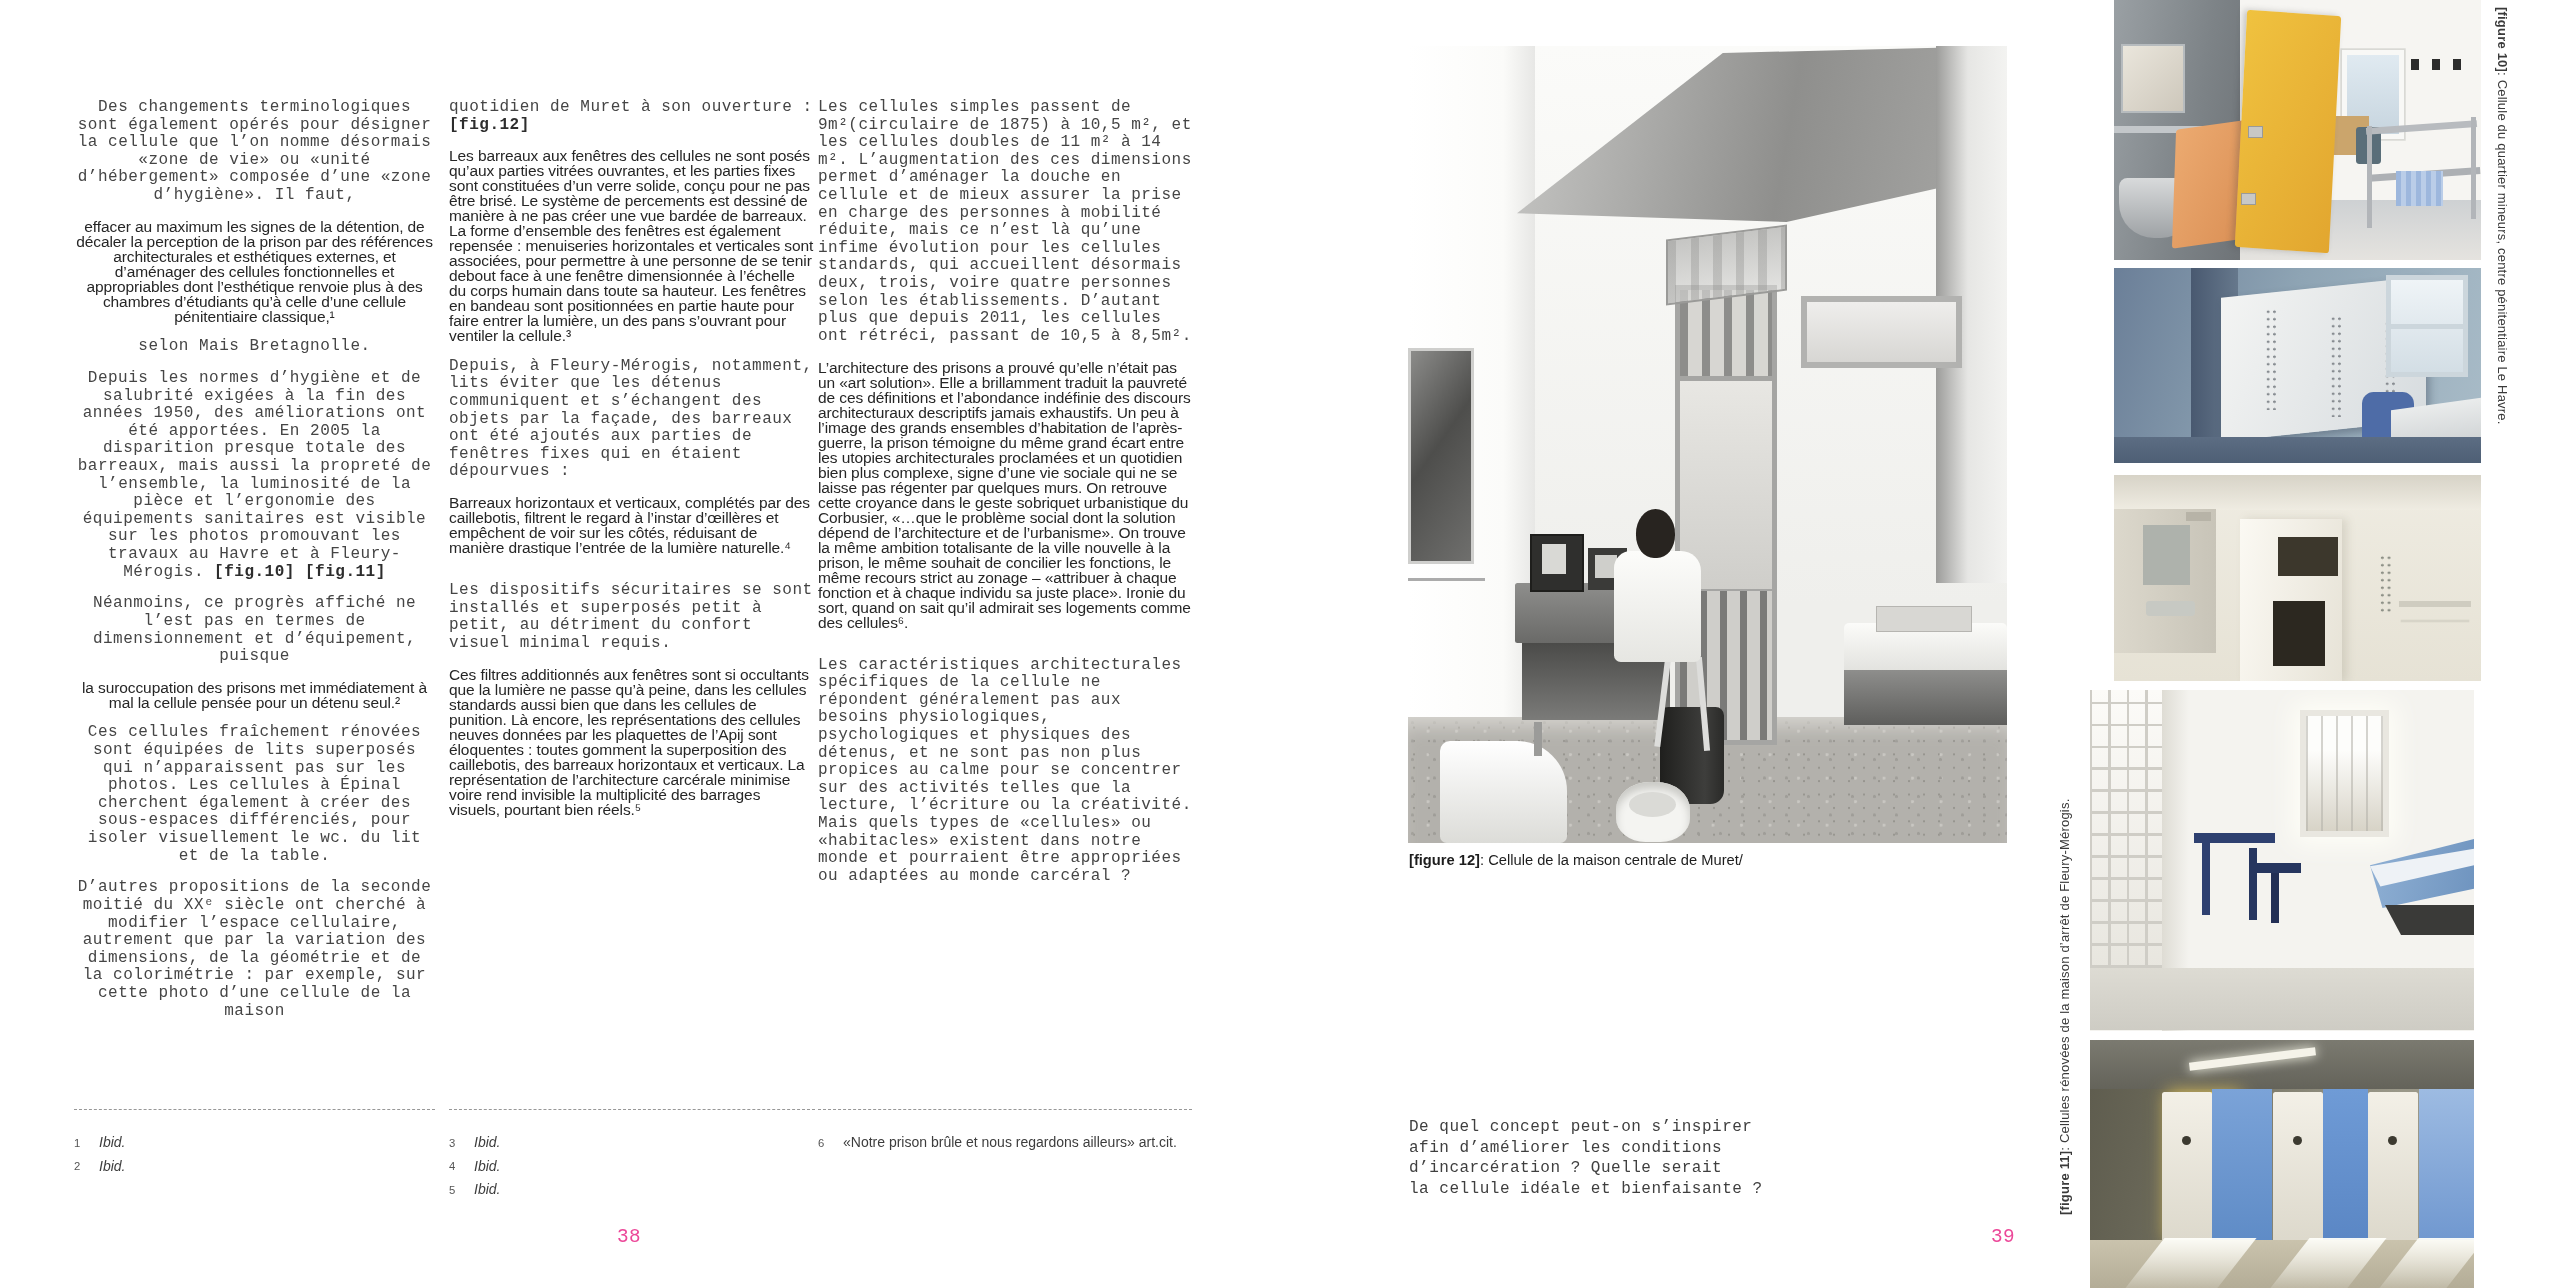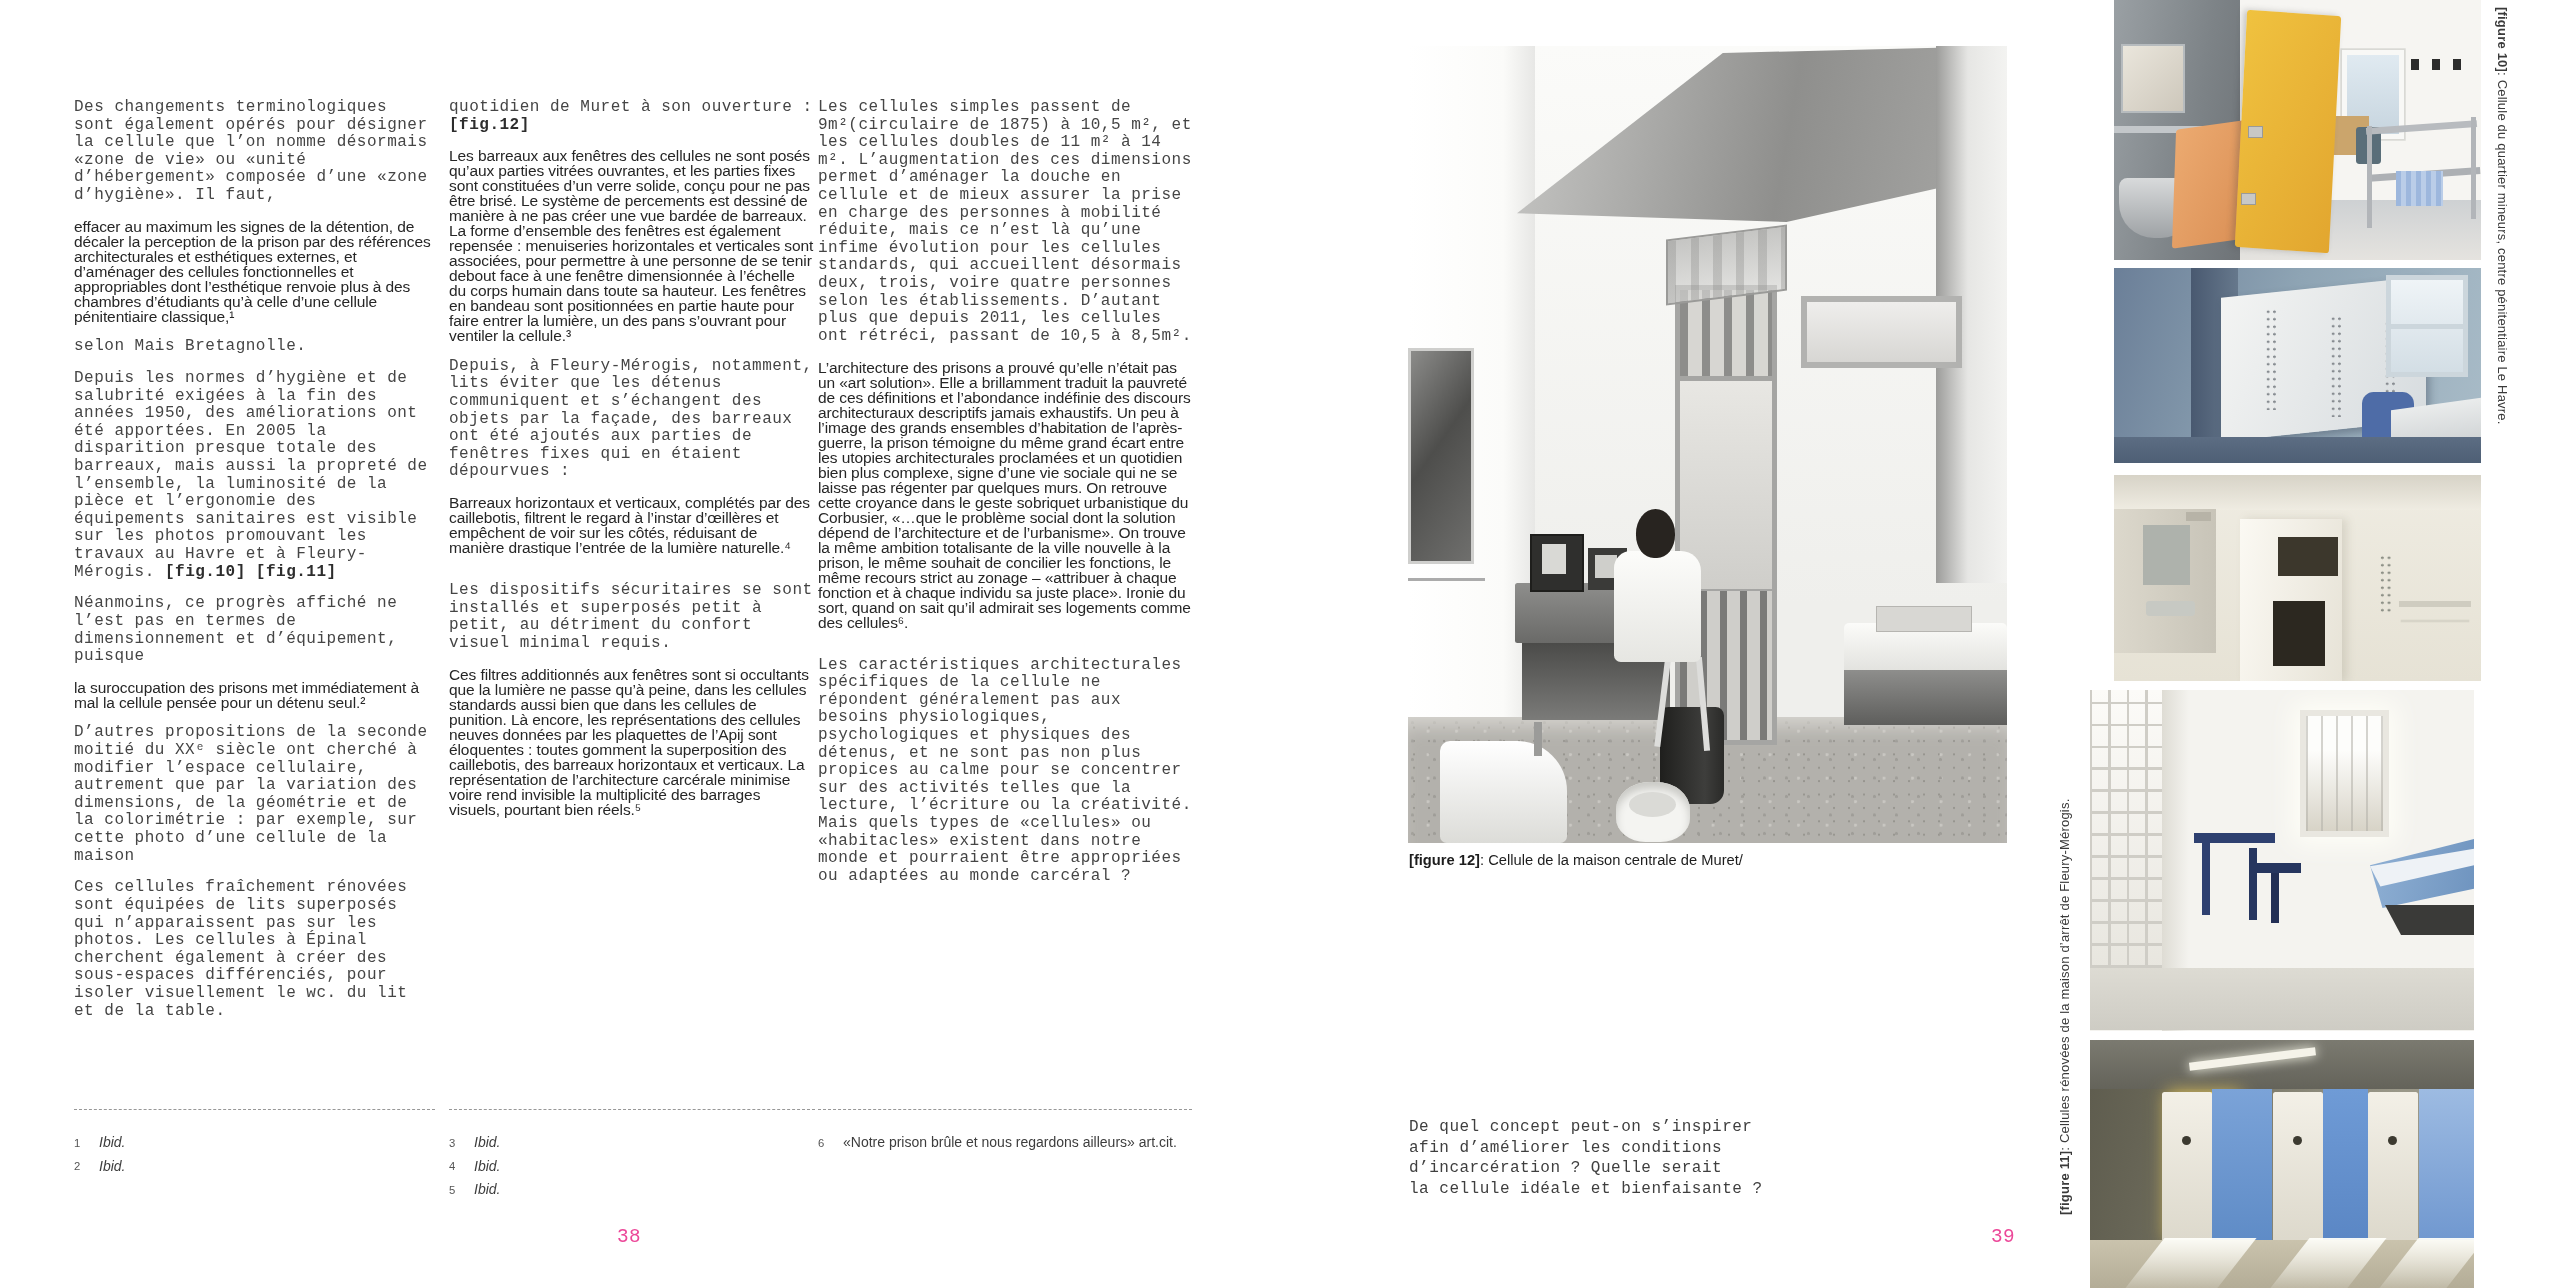--- a/index.html
+++ b/index.html
@@ -1,20 +1,20 @@
 <!DOCTYPE html>
 <html style="font-size:13.4px"><head>
 <meta charset="utf-8">
 <style>
   html,body{margin:0;padding:0;}
   body{width:2576px;height:1288px;position:relative;background:#ffffff;overflow:hidden;}
 
   
   .col{position:absolute;top:99px;}
-  #col1{left:74px;width:361px;}
+  #col1{left:74px;width:361px;text-align:center;}
   #col2{left:449px;width:366px;}
   #col3{left:818px;width:374px;}
   .mono{font-family:"Liberation Mono",monospace;font-size:16px;line-height:17.6px;letter-spacing:0.5px;color:#454545;margin:0 0 14.3px 0;}
   .sans{font-family:"Liberation Sans",sans-serif;font-size:15.5px;line-height:15px;letter-spacing:-0.1px;color:#262626;margin:0 0 14.3px 0;}
   .mt-extra{margin-top:27px;}
   .figrefs{font-weight:bold;color:#2d2d2d;}
   .figrefs.block{display:block;}
 
   
   .fnrule{position:absolute;top:1109px;border-top:1.7px dashed #979797;}
@@ -158,22 +158,22 @@
 
   <section>
 
     <div class="col" id="col1">
       <p class="mono">Des changements terminologiques sont également opérés pour désigner la cellule que l’on nomme désormais «zone de vie» ou «unité d’hébergement» composée d’une «zone d’hygiène». Il faut,</p>
       <p class="sans">effacer au maximum les signes de la détention, de décaler la perception de la prison par des références architecturales et esthétiques externes, et d’aménager des cellules fonctionnelles et appropriables dont l’esthétique renvoie plus à des chambres d’étudiants qu’à celle d’une cellule pénitentiaire classique,¹</p>
       <p class="mono">selon Mais Bretagnolle.</p>
       <p class="mono"><span>Depuis les normes d’hygiène et de salubrité exigées à la fin des années 1950, des améliorations ont été apportées. En 2005 la disparition presque totale des barreaux, mais aussi la propreté de l’ensemble, la luminosité de la pièce et l’ergonomie des équipements sanitaires est visible sur les photos promouvant les travaux au Havre et à Fleury-Mérogis.</span> <strong class="figrefs">[fig.10] [fig.11]</strong></p>
       <p class="mono">Néanmoins, ce progrès affiché ne l’est pas en termes de dimensionnement et d’équipement, puisque</p>
       <p class="sans">la suroccupation des prisons met immédiatement à mal la cellule pensée pour un détenu seul.²</p>
+      <p class="mono">Ces cellules fraîchement rénovées sont équipées de lits superposés qui n’apparaissent pas sur les photos. Les cellules à Épinal cherchent également à créer des sous-espaces différenciés, pour isoler visuellement le wc. du lit et de la table.</p>
       <p class="mono">D’autres propositions de la seconde moitié du XXᵉ siècle ont cherché à modifier l’espace cellulaire, autrement que par la variation des dimensions, de la géométrie et de la colorimétrie : par exemple, sur cette photo d’une cellule de la maison</p>
-      <p class="mono">Ces cellules fraîchement rénovées sont équipées de lits superposés qui n’apparaissent pas sur les photos. Les cellules à Épinal cherchent également à créer des sous-espaces différenciés, pour isoler visuellement le wc. du lit et de la table.</p>
     </div>
 
     <div class="col" id="col2">
       <p class="mono"><span>quotidien de Muret à son ouverture :</span><strong class="figrefs block">[fig.12]</strong></p>
       <p class="sans">Les barreaux aux fenêtres des cellules ne sont posés qu’aux parties vitrées ouvrantes, et les parties fixes sont constituées d’un verre solide, conçu pour ne pas être brisé. Le système de percements est dessiné de manière à ne pas créer une vue bardée de barreaux. La forme d’ensemble des fenêtres est également repensée : menuiseries horizontales et verticales sont associées, pour permettre à une personne de se tenir debout face à une fenêtre dimensionnée à l’échelle du corps humain dans toute sa hauteur. Les fenêtres en bandeau sont positionnées en partie haute pour faire entrer la lumière, un des pans s’ouvrant pour ventiler la cellule.³</p>
       <p class="mono">Depuis, à Fleury-Mérogis, notamment, lits éviter que les détenus communiquent et s’échangent des objets par la façade, des barreaux ont été ajoutés aux parties de fenêtres fixes qui en étaient dépourvues :</p>
       <p class="sans">Barreaux horizontaux et verticaux, complétés par des caillebotis, filtrent le regard à l’instar d’œillères et empêchent de voir sur les côtés, réduisant de manière drastique l’entrée de la lumière naturelle.⁴</p>
       <p class="mono mt-extra">Les dispositifs sécuritaires se sont installés et superposés petit à petit, au détriment du confort visuel minimal requis.</p>
       <p class="sans">Ces filtres additionnés aux fenêtres sont si occultants que la lumière ne passe qu’à peine, dans les cellules standards aussi bien que dans les cellules de punition. Là encore, les représentations des cellules neuves données par les plaquettes de l’Apij sont éloquentes : toutes gomment la superposition des caillebotis, des barreaux horizontaux et verticaux. La représentation de l’architecture carcérale minimise voire rend invisible la multiplicité des barrages visuels, pourtant bien réels.⁵</p>
     </div>

